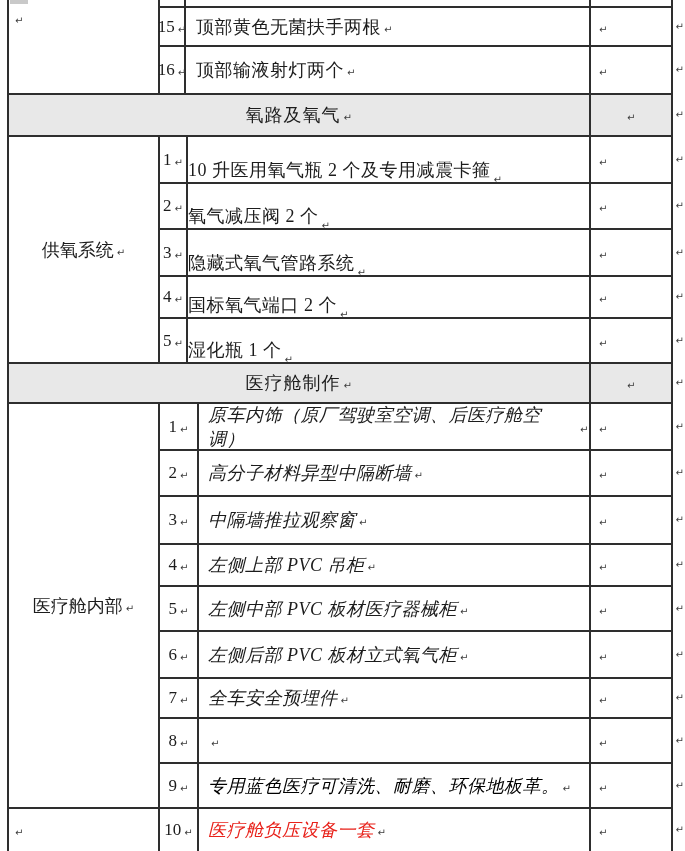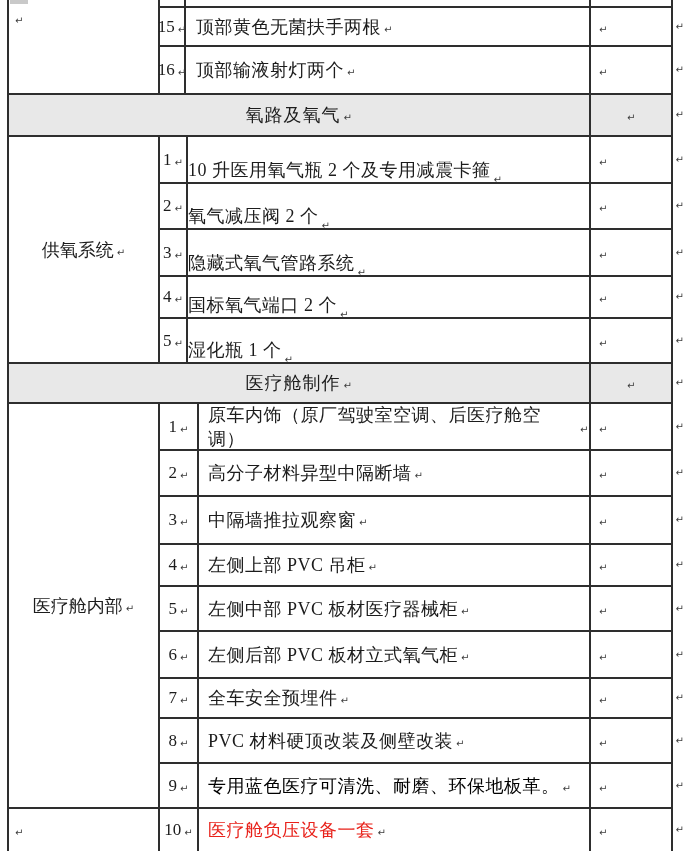--- a/index.html
+++ b/index.html
@@ -84,21 +84,21 @@
     font-size:10px;color:#3d3d3d;line-height:1;
   }
   .catmark-top{position:absolute;left:6px;top:16px;}
 
   
   .wA .numcell{width:26px;}
   .wA .desccell{padding-left:10px;}
   .w1 .numcell{width:28px;}
   .w1 .desccell{padding-left:0;align-items:flex-end;}
   .w2 .numcell{width:39px;}
-  .w2 .desccell{padding-left:9px;}
+  .w2 .desccell{padding-left:9px;font-style:italic;}
 
   .fragment{position:absolute;left:10px;top:0;width:18px;height:4px;background:#c9c9c9;}
 </style>
 </head>
 <body>
 
 <div class="canvas">
   <div class="fragment"></div>
 
   <div class="tbl">
@@ -350,21 +350,20 @@
               <span class="pm alone">↵</span>
             </div>
           <span class="outmark">↵</span>
         </div>
         <div class="row" style="height:45px">
           <div class="numcell">
               <span>8</span>
               <span class="pm">↵</span>
             </div>
           <div class="desccell">
-              <span>PVC 材料硬顶改装及侧壁改装</span>
               <span class="pm">↵</span>
             </div>
           <div class="col4">
               <span class="pm alone">↵</span>
             </div>
           <span class="outmark">↵</span>
         </div>
         <div class="row noline" style="height:43px">
           <div class="numcell">
               <span>9</span>

